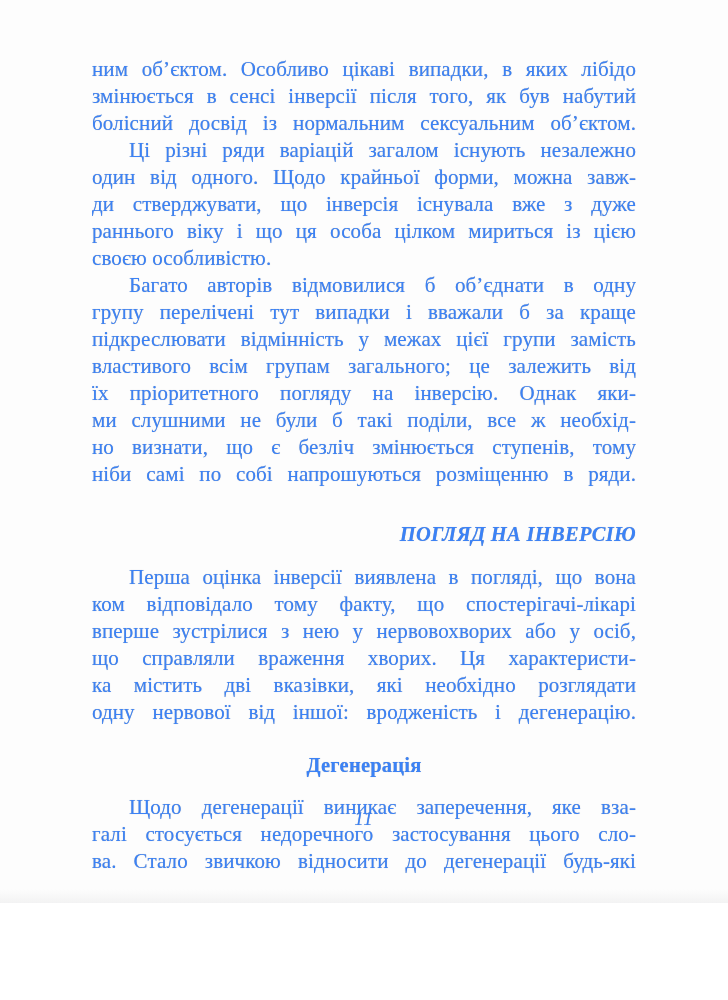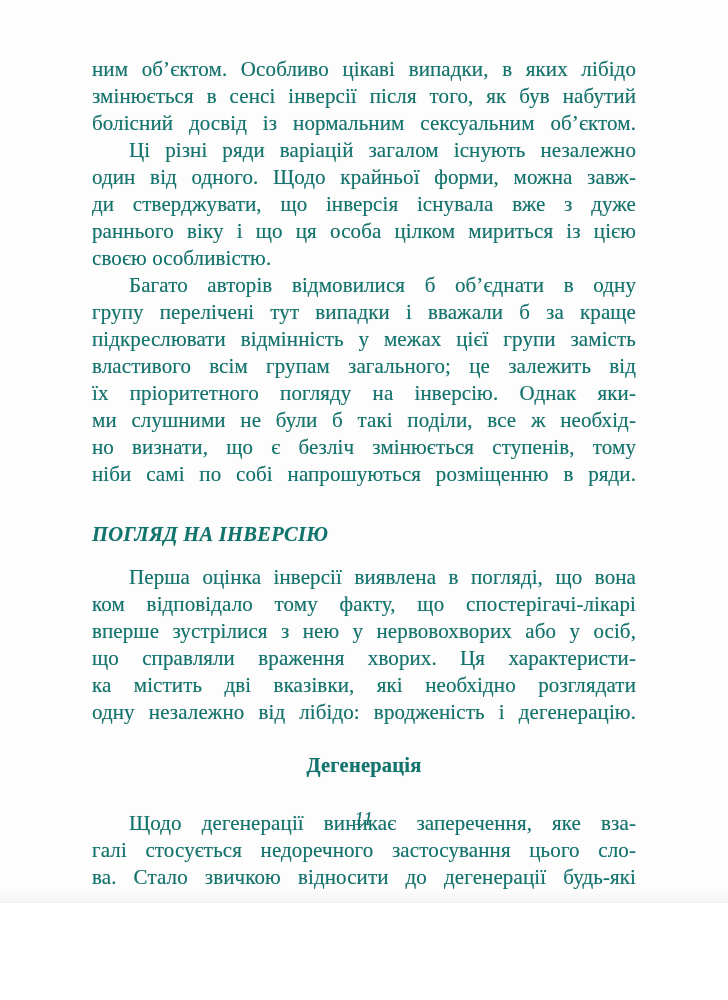--- a/index.html
+++ b/index.html
@@ -6,21 +6,21 @@
     margin: 0;
     padding: 0;
     background: #ffffff;
   }
   .page {
     position: relative;
     width: 728px;
     height: 903px;
     background: #fdfdfd;
     font-family: "Liberation Serif", "DejaVu Serif", serif;
-    color: #0f766e;
+    color: #3b82f6;
     overflow: hidden;
   }
   .text-block {
     position: absolute;
     left: 92px;
     top: 0;
     width: 544px;
     padding-top: 56px;
   }
   .para {
@@ -43,27 +43,27 @@
     padding-left: 37px;
     font-family: Liberation Serif, serif;
   }
   .heading {
     margin-top: 33px;
     margin-bottom: 16px;
     font-size: 20.5px;
     line-height: 27px;
     font-weight: bold;
     font-style: italic;
-    text-align: left;
+    text-align: right;
     letter-spacing: 0.3px;
     text-shadow: 0 0 0.7px rgba(58, 65, 80, 0.45);
   }
   .subheading {
     margin-top: 26px;
-    margin-bottom: 31px;
+    margin-bottom: 15px;
     font-size: 20.5px;
     line-height: 27px;
     font-weight: bold;
     text-align: center;
     letter-spacing: 0.2px;
     text-shadow: 0 0 0.7px rgba(58, 65, 80, 0.45);
   }
   .pagenum {
     margin-top: 4px;
     text-align: center;
@@ -110,21 +110,21 @@
         <div class="line">но визнати, що є безліч змінюється ступенів, тому</div>
         <div class="line">ніби самі по собі напрошуються розміщенню в ряди.</div>
       </div>
       <div class="heading">ПОГЛЯД НА ІНВЕРСІЮ</div>
       <div class="para">
         <div class="line indent">Перша оцінка інверсії виявлена в погляді, що вона</div>
         <div class="line">ком відповідало тому факту, що спостерігачі-лікарі</div>
         <div class="line">вперше зустрілися з нею у нервовохворих або у осіб,</div>
         <div class="line">що справляли враження хворих. Ця характеристи-</div>
         <div class="line">ка містить дві вказівки, які необхідно розглядати</div>
-        <div class="line">одну незалежно від лібідо: вродженість і дегенерацію.</div>
+        <div class="line">одну нервової від іншої: вродженість і дегенерацію.</div>
       </div>
       <div class="subheading">Дегенерація</div>
       <div class="para">
         <div class="line indent">Щодо дегенерації виникає заперечення, яке вза-</div>
         <div class="line">галі стосується недоречного застосування цього сло-</div>
         <div class="line">ва. Стало звичкою відносити до дегенерації будь-які</div>
       </div>
     </main>
   <div class="text-block" style="position:absolute; top:auto; padding-top:0; bottom:72px;">
     <div class="pagenum">11</div>

